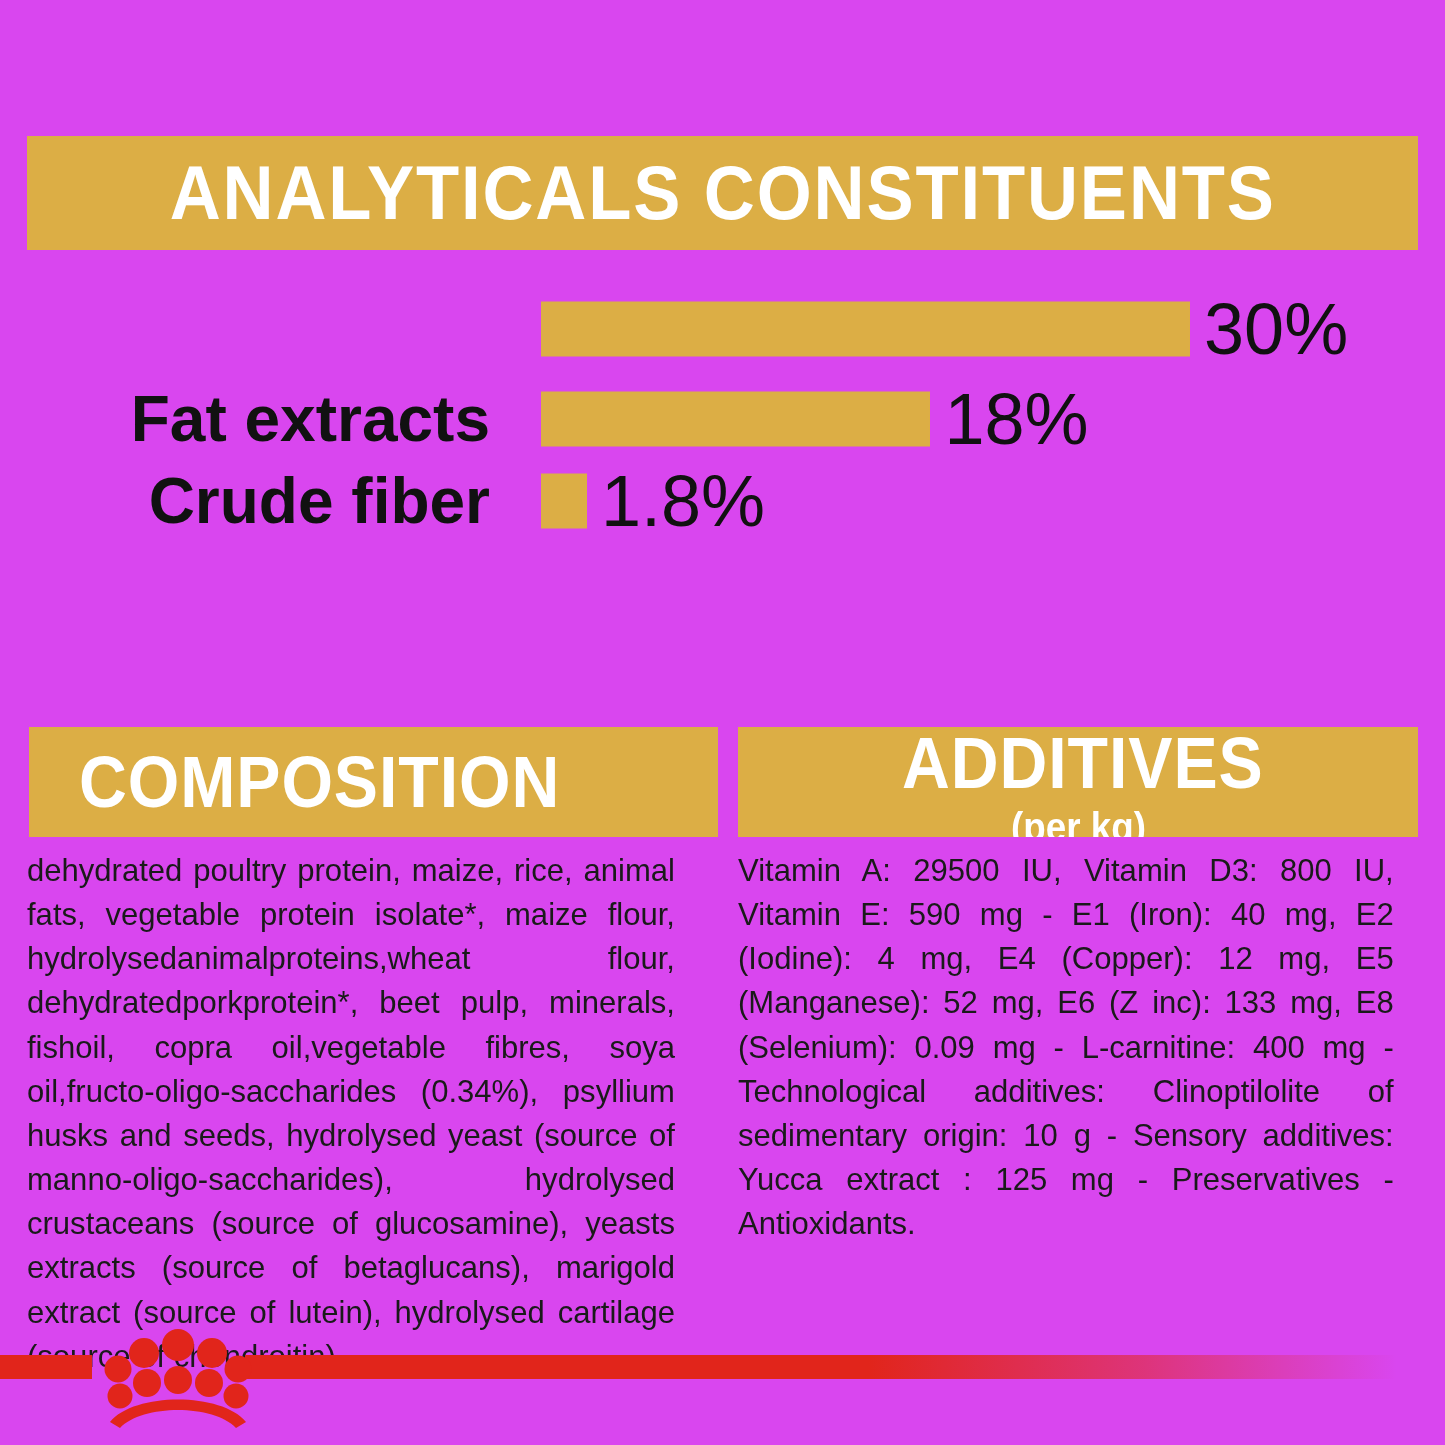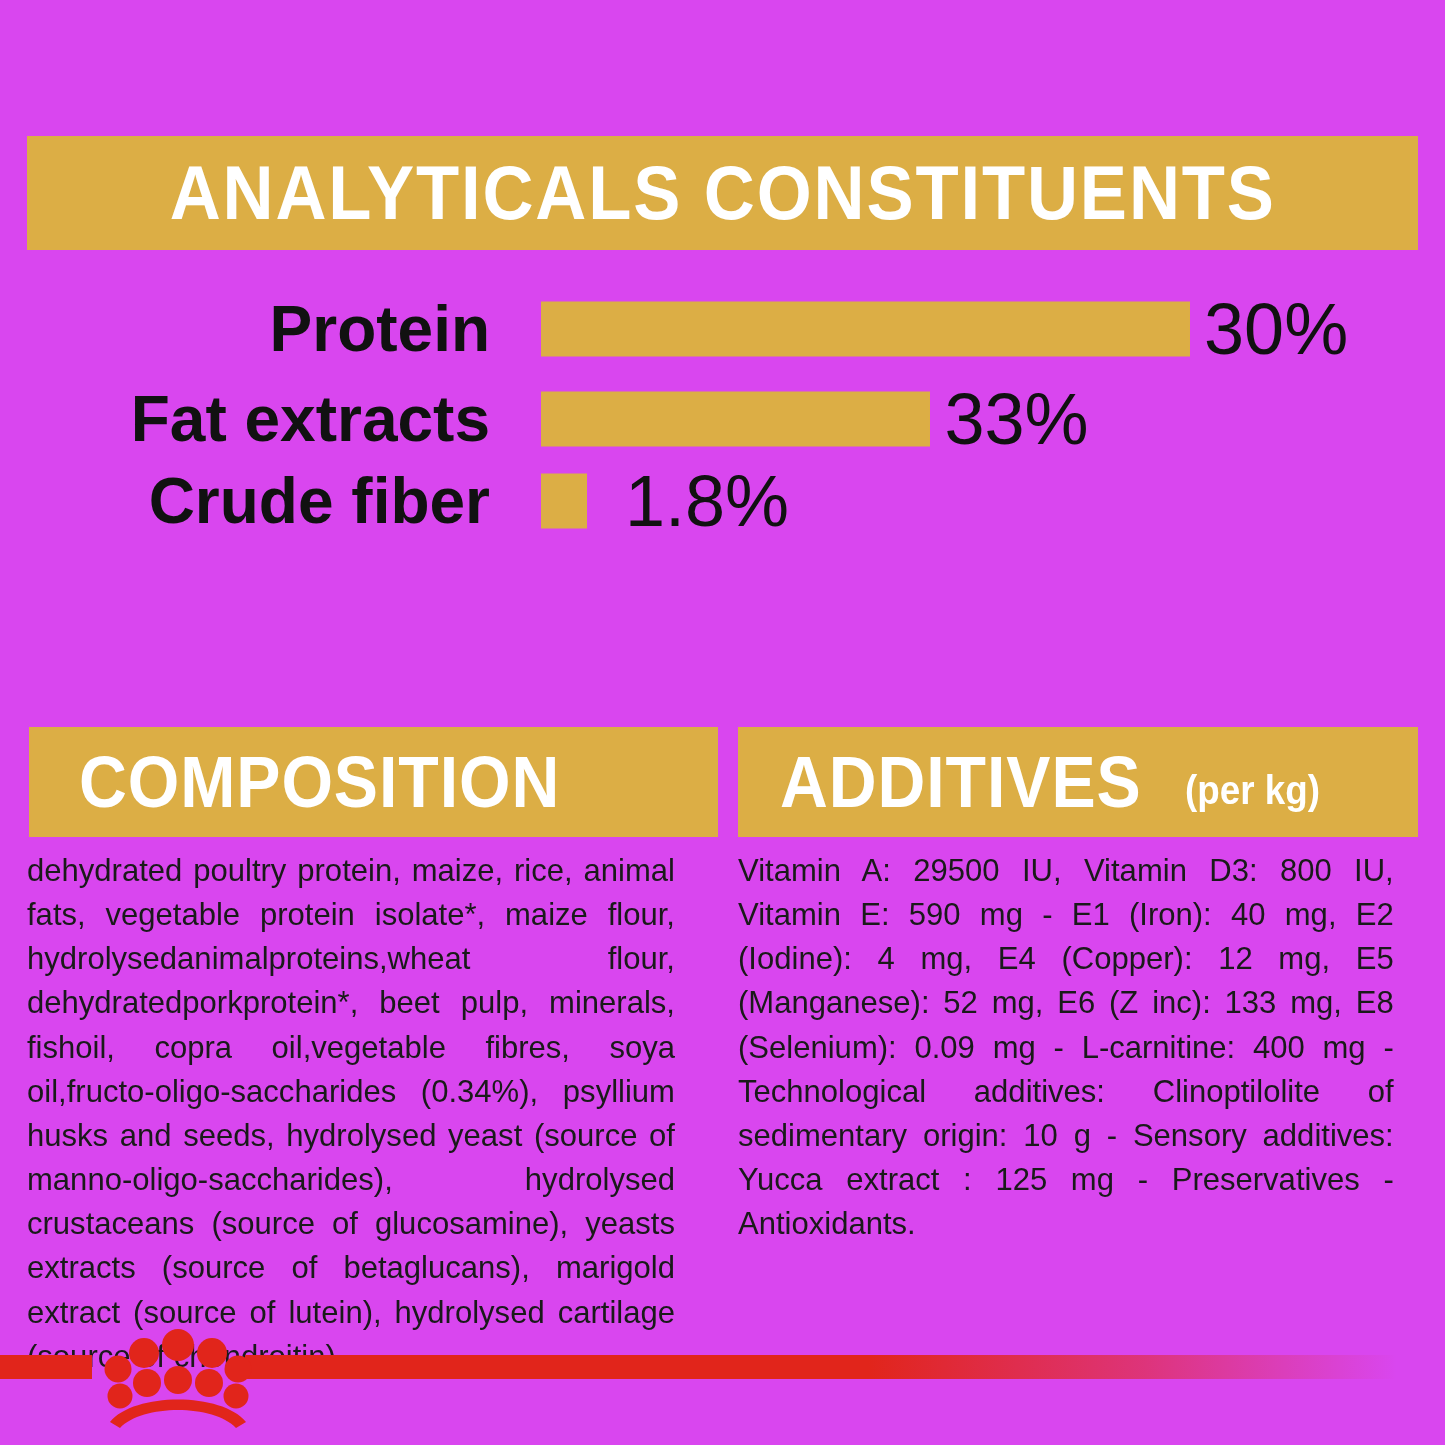--- a/index.html
+++ b/index.html
@@ -100,21 +100,21 @@
   .sec-head {
     position: absolute;
     top: 727px;
     height: 110px;
     background: #DCAE45;
     display: flex;
     align-items: center;
     overflow: hidden;
   }
   .sec-head.left  { left: 29px;  width: 681px; padding-left: 8px; }
-  .sec-head.right { left: 738px; width: 680px; }
+  .sec-head.right { left: 738px; width: 680px; flex-direction: column; }
 
   .sec-title {
     color: #ffffff;
     font-family: "Liberation Sans Narrow", "Liberation Sans", sans-serif;
     font-size: 72px;
     font-weight: bold;
     letter-spacing: 1px;
     transform: scaleX(0.92);
     transform-origin: left center;
     margin-left: 42px;
@@ -190,35 +190,34 @@
 
 <div id="page">
 
   <div class="banner">
     <div class="banner-title">ANALYTICALS CONSTITUENTS</div>
   </div>
 
   <div class="chart">
 
     <div class="chart-row r0">
-      <div class="chart-label">Protein</div>
       <div class="chart-bar" id="bar0" style="width: 649.091px; background: rgb(220, 174, 69);"></div>
       <div class="chart-value" id="val0" style="left: 1204.09px;">30%</div>
     </div>
 
     <div class="chart-row r1">
       <div class="chart-label">Fat extracts</div>
       <div class="chart-bar" id="bar1" style="width: 389.455px; background: rgb(220, 174, 69);"></div>
-      <div class="chart-value" id="val1" style="left: 944.455px;">33%</div>
+      <div class="chart-value" id="val1" style="left: 944.455px;">18%</div>
     </div>
 
     <div class="chart-row r2">
       <div class="chart-label">Crude fiber</div>
       <div class="chart-bar" id="bar2" style="width: 46px; background: rgb(220, 174, 69);"></div>
-      <div class="chart-value" id="val2" style="left: 601px; margin-left: 24px;">1.8%</div>
+      <div class="chart-value" id="val2" style="left: 601px;">1.8%</div>
     </div>
 
   </div>
 
   <div class="sec-head left">
     <div class="sec-title">COMPOSITION</div>
   </div>
 
   <div class="sec-head right">
     <div class="sec-title">ADDITIVES</div>

